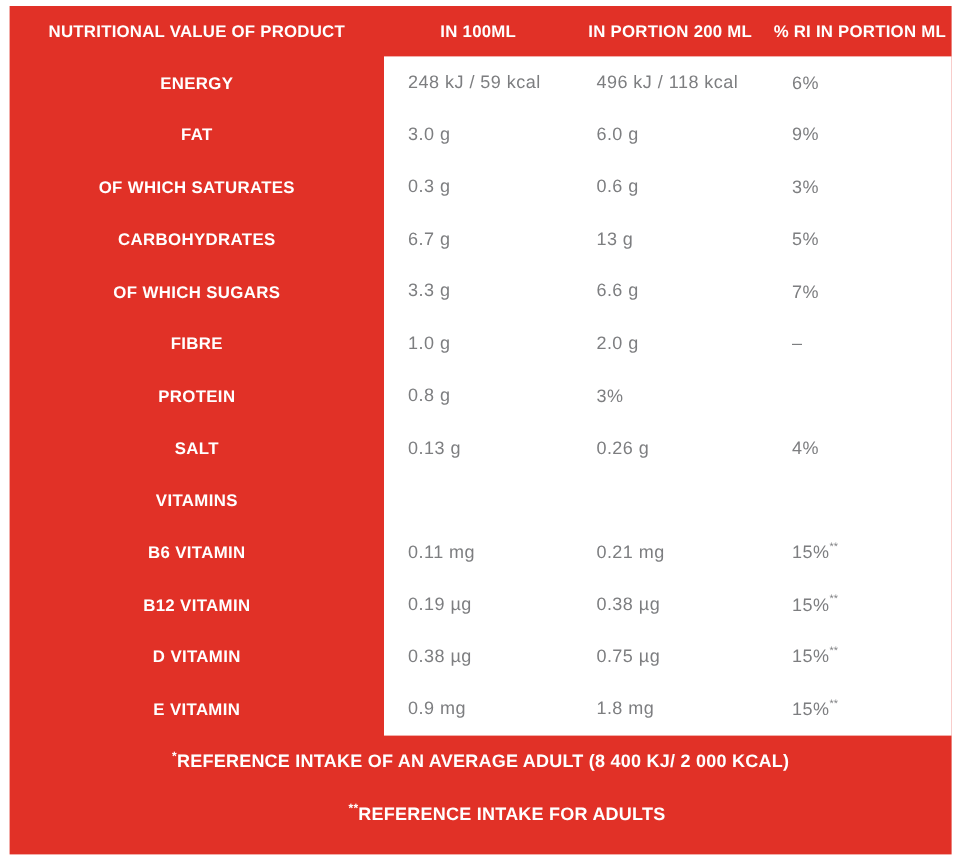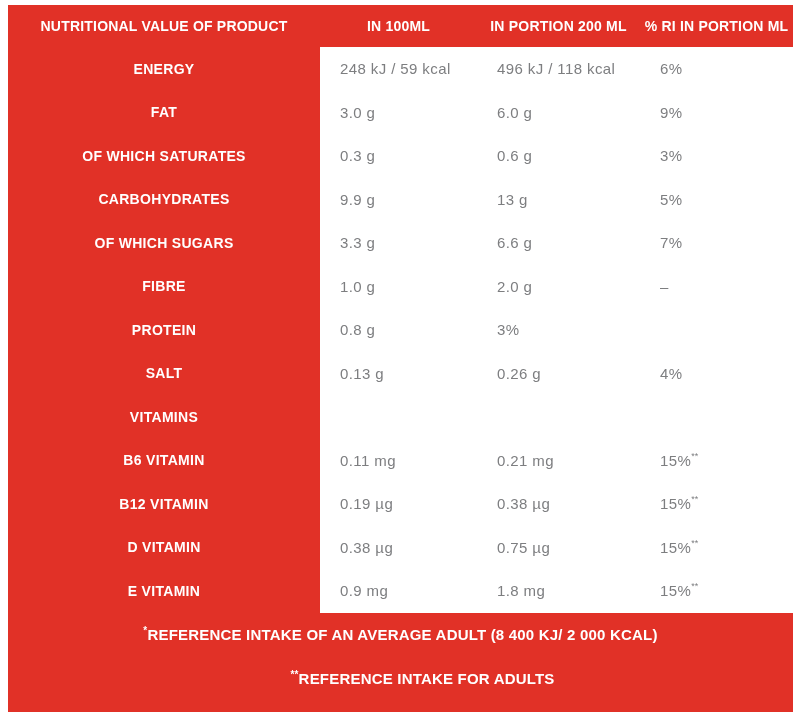--- a/index.html
+++ b/index.html
@@ -60,21 +60,21 @@
 
     <div class="row">
       <div class="label">OF WHICH SATURATES</div>
       <div class="val">0.3 g</div>
       <div class="val">0.6 g</div>
       <div class="val"><span>3%</span><sup></sup></div>
     </div>
 
     <div class="row">
       <div class="label">CARBOHYDRATES</div>
-      <div class="val">9.9 g</div>
+      <div class="val">6.7 g</div>
       <div class="val">13 g</div>
       <div class="val"><span>5%</span><sup></sup></div>
     </div>
 
     <div class="row">
       <div class="label">OF WHICH SUGARS</div>
       <div class="val">3.3 g</div>
       <div class="val">6.6 g</div>
       <div class="val"><span>7%</span><sup></sup></div>
     </div>

